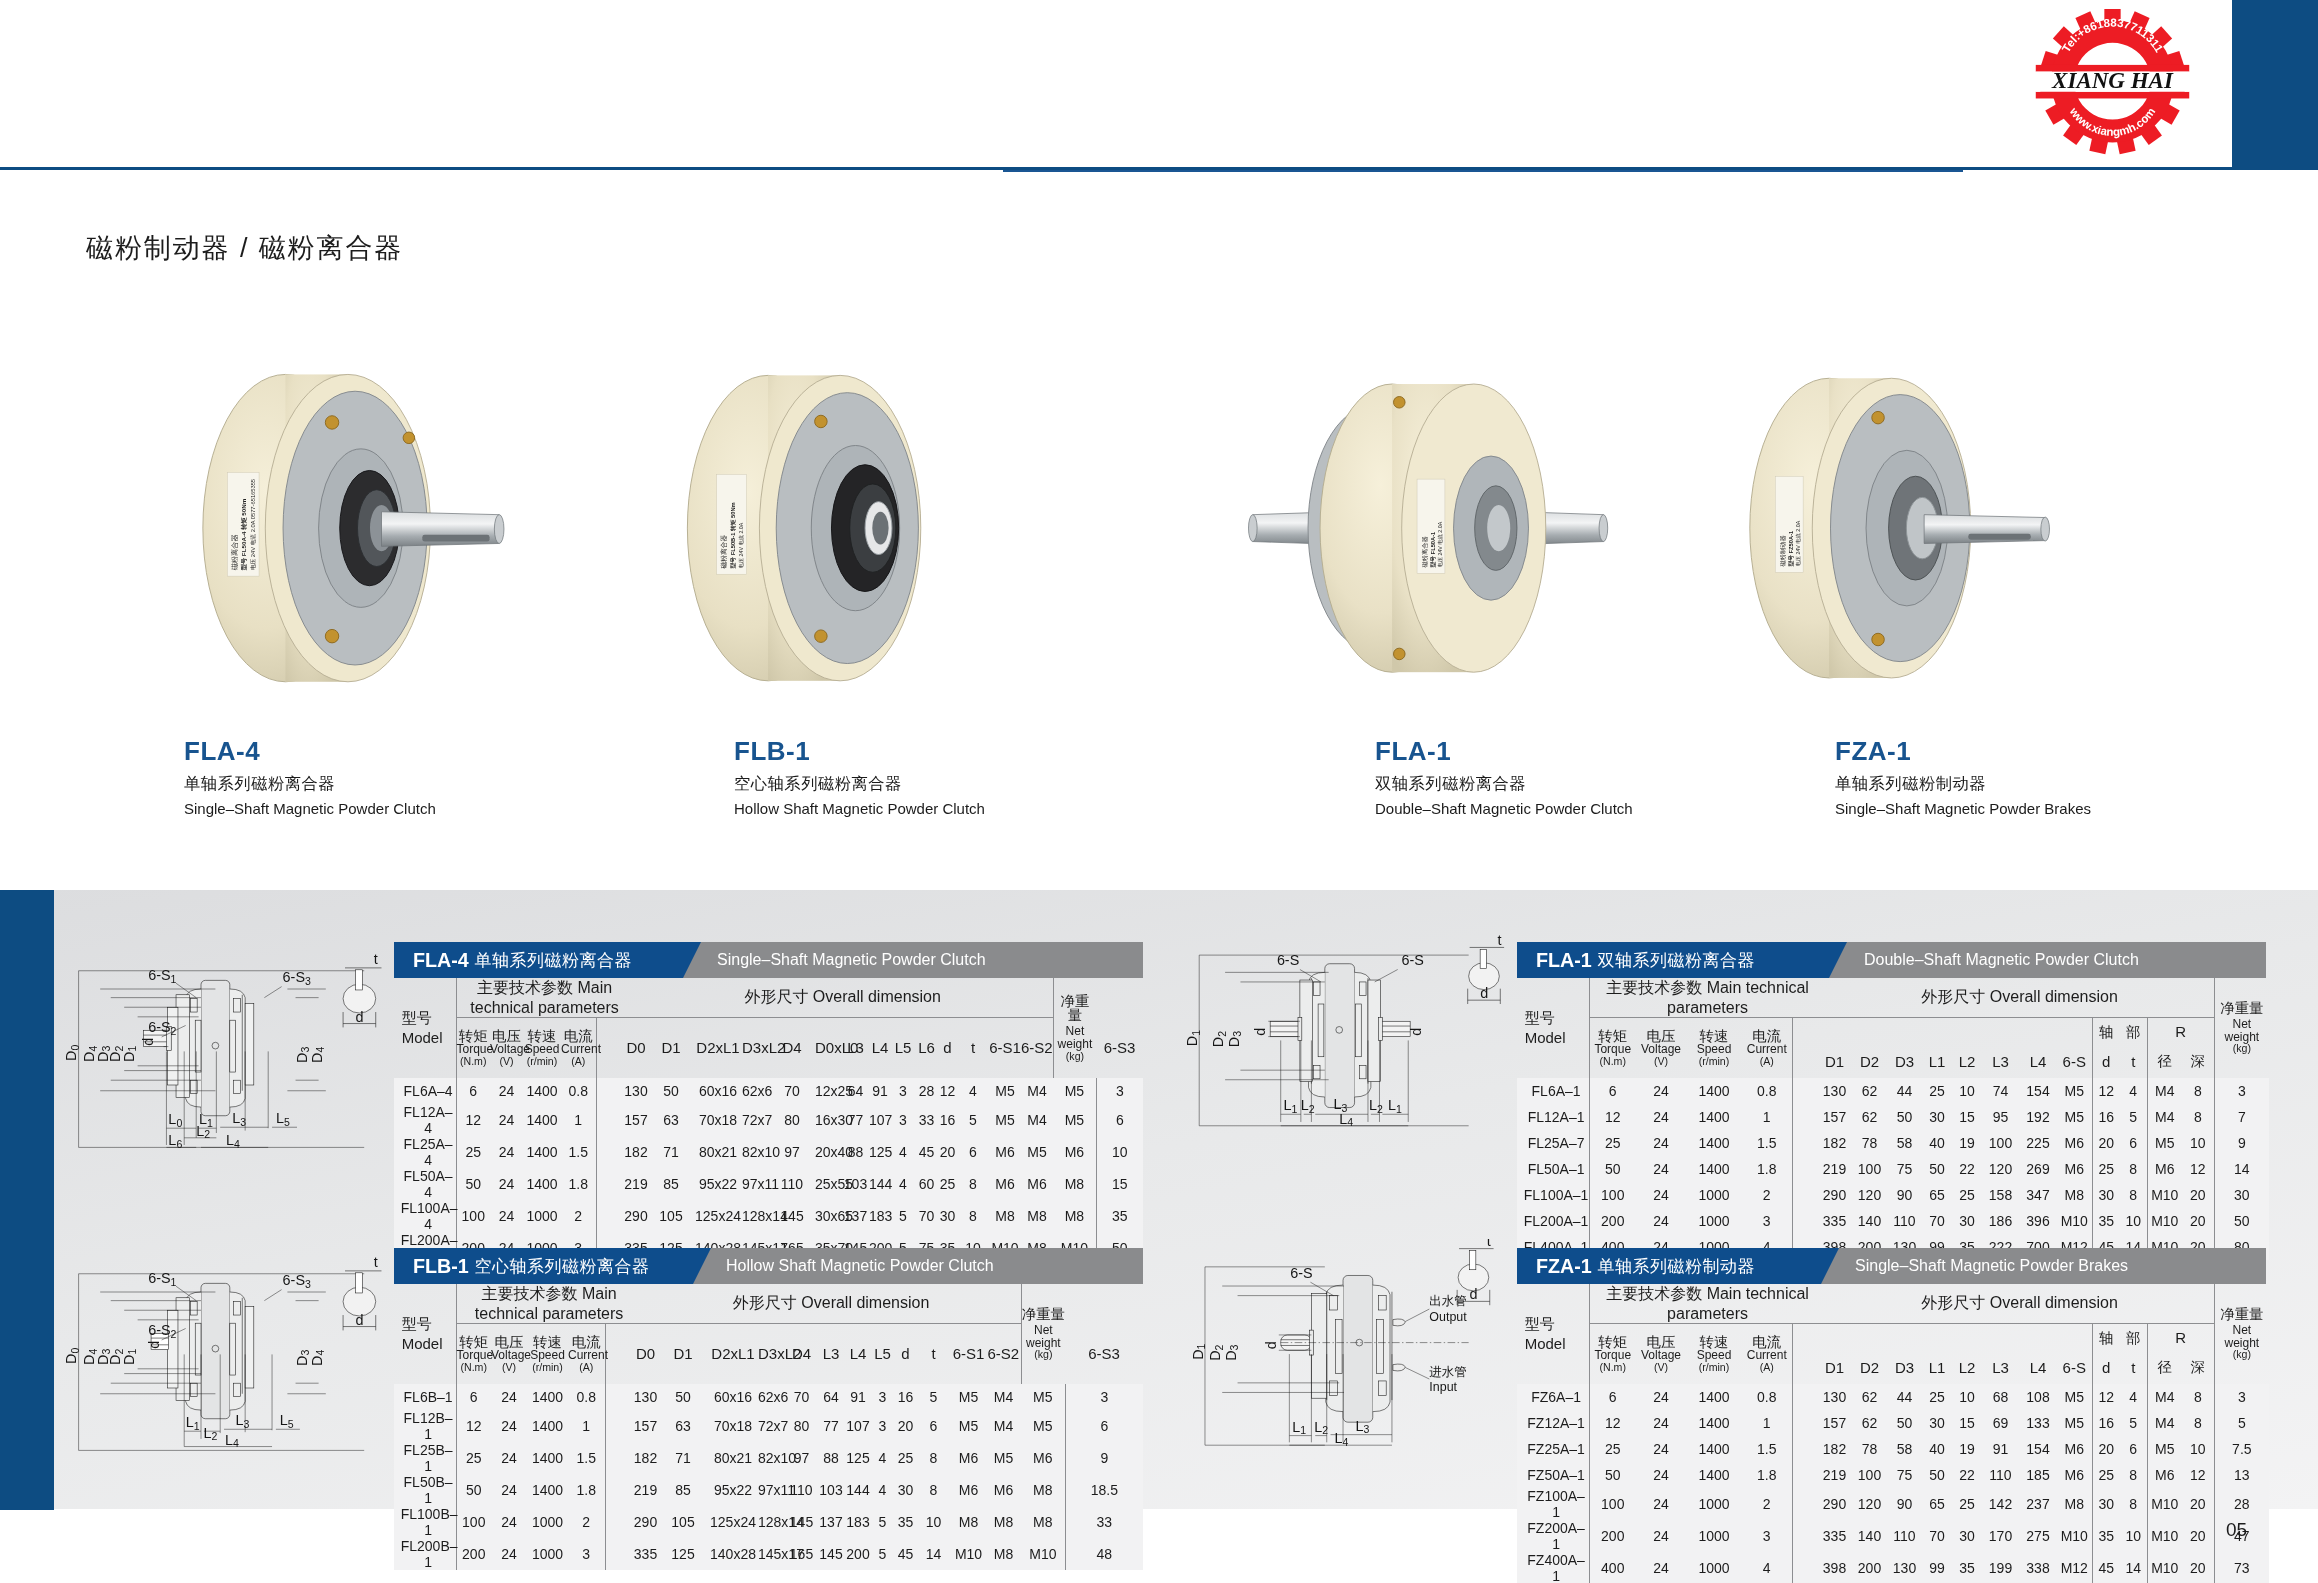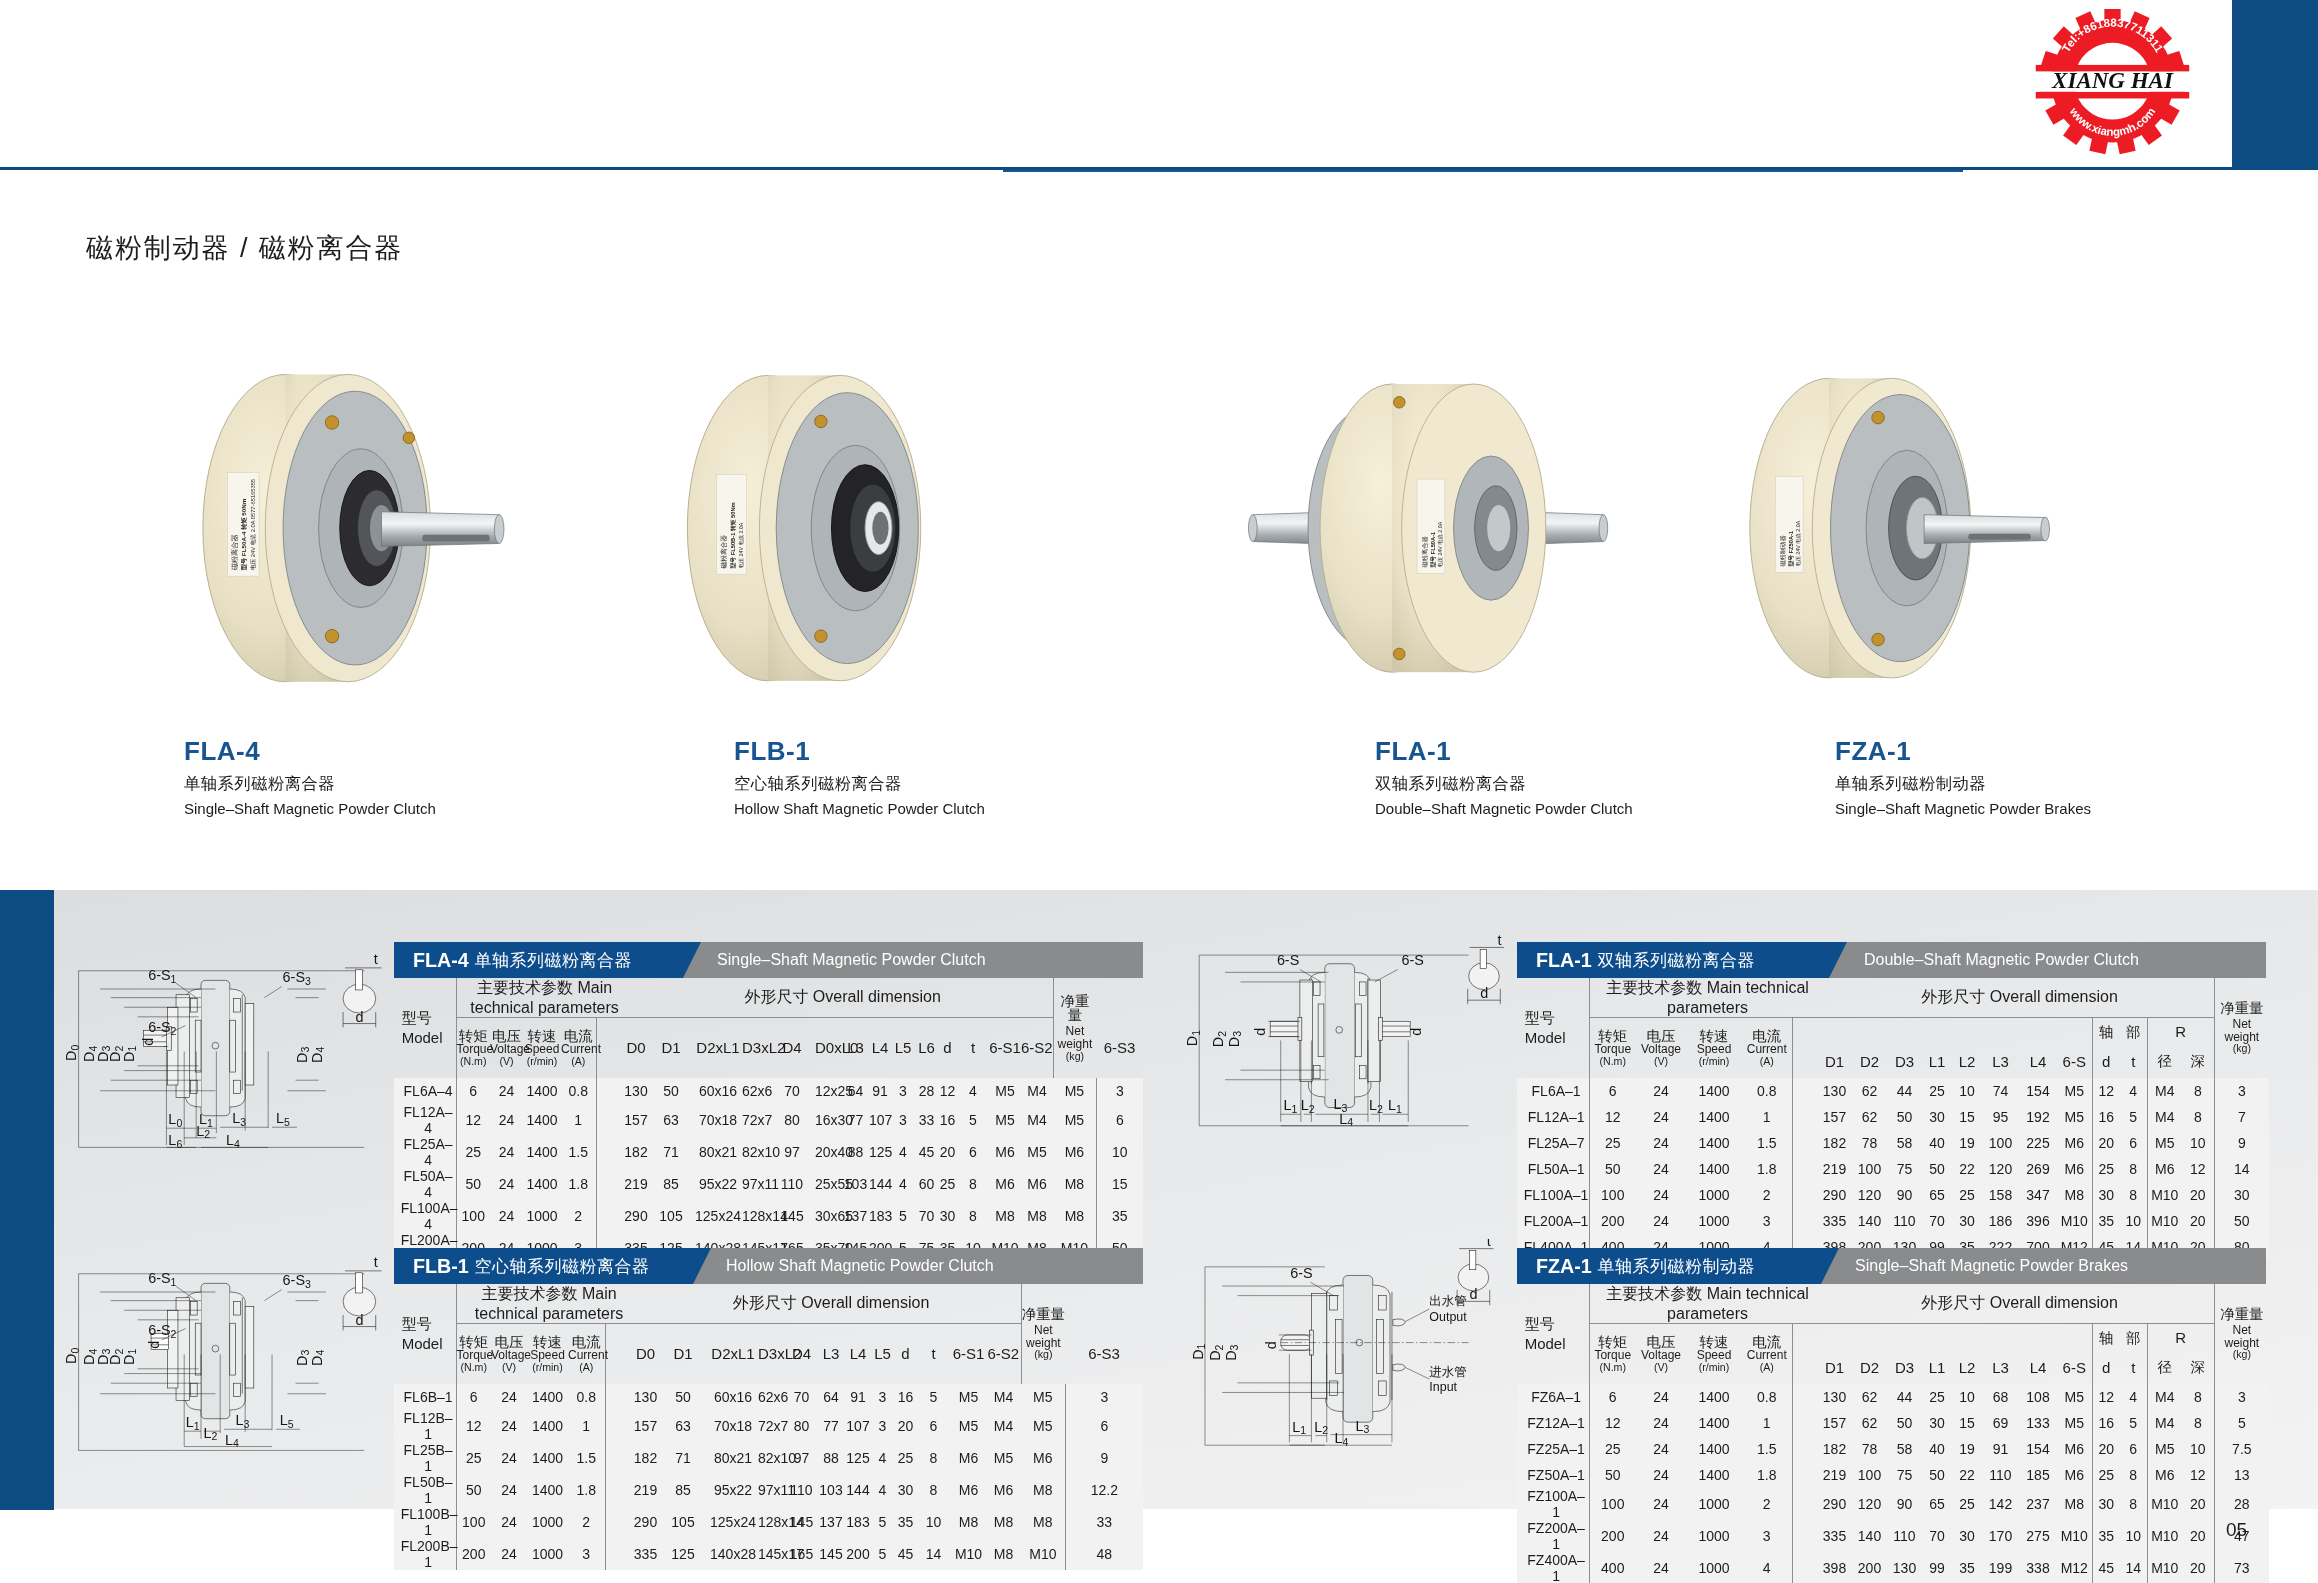--- a/index.html
+++ b/index.html
@@ -1135,21 +1135,21 @@
           <td>97x11</td>
           <td>110</td>
           <td>103</td>
           <td>144</td>
           <td>4</td>
           <td>30</td>
           <td>8</td>
           <td>M6</td>
           <td>M6</td>
           <td>M8</td>
-          <td class="vline">12.2</td>
+          <td class="vline">18.5</td>
         </tr>
         <tr class="row alt">
           <td class="modelcell">FL100B–1</td>
           <td class="vline">100</td>
           <td>24</td>
           <td>1000</td>
           <td>2</td>
           <td class="vline"></td>
           <td>290</td>
           <td>105</td>

